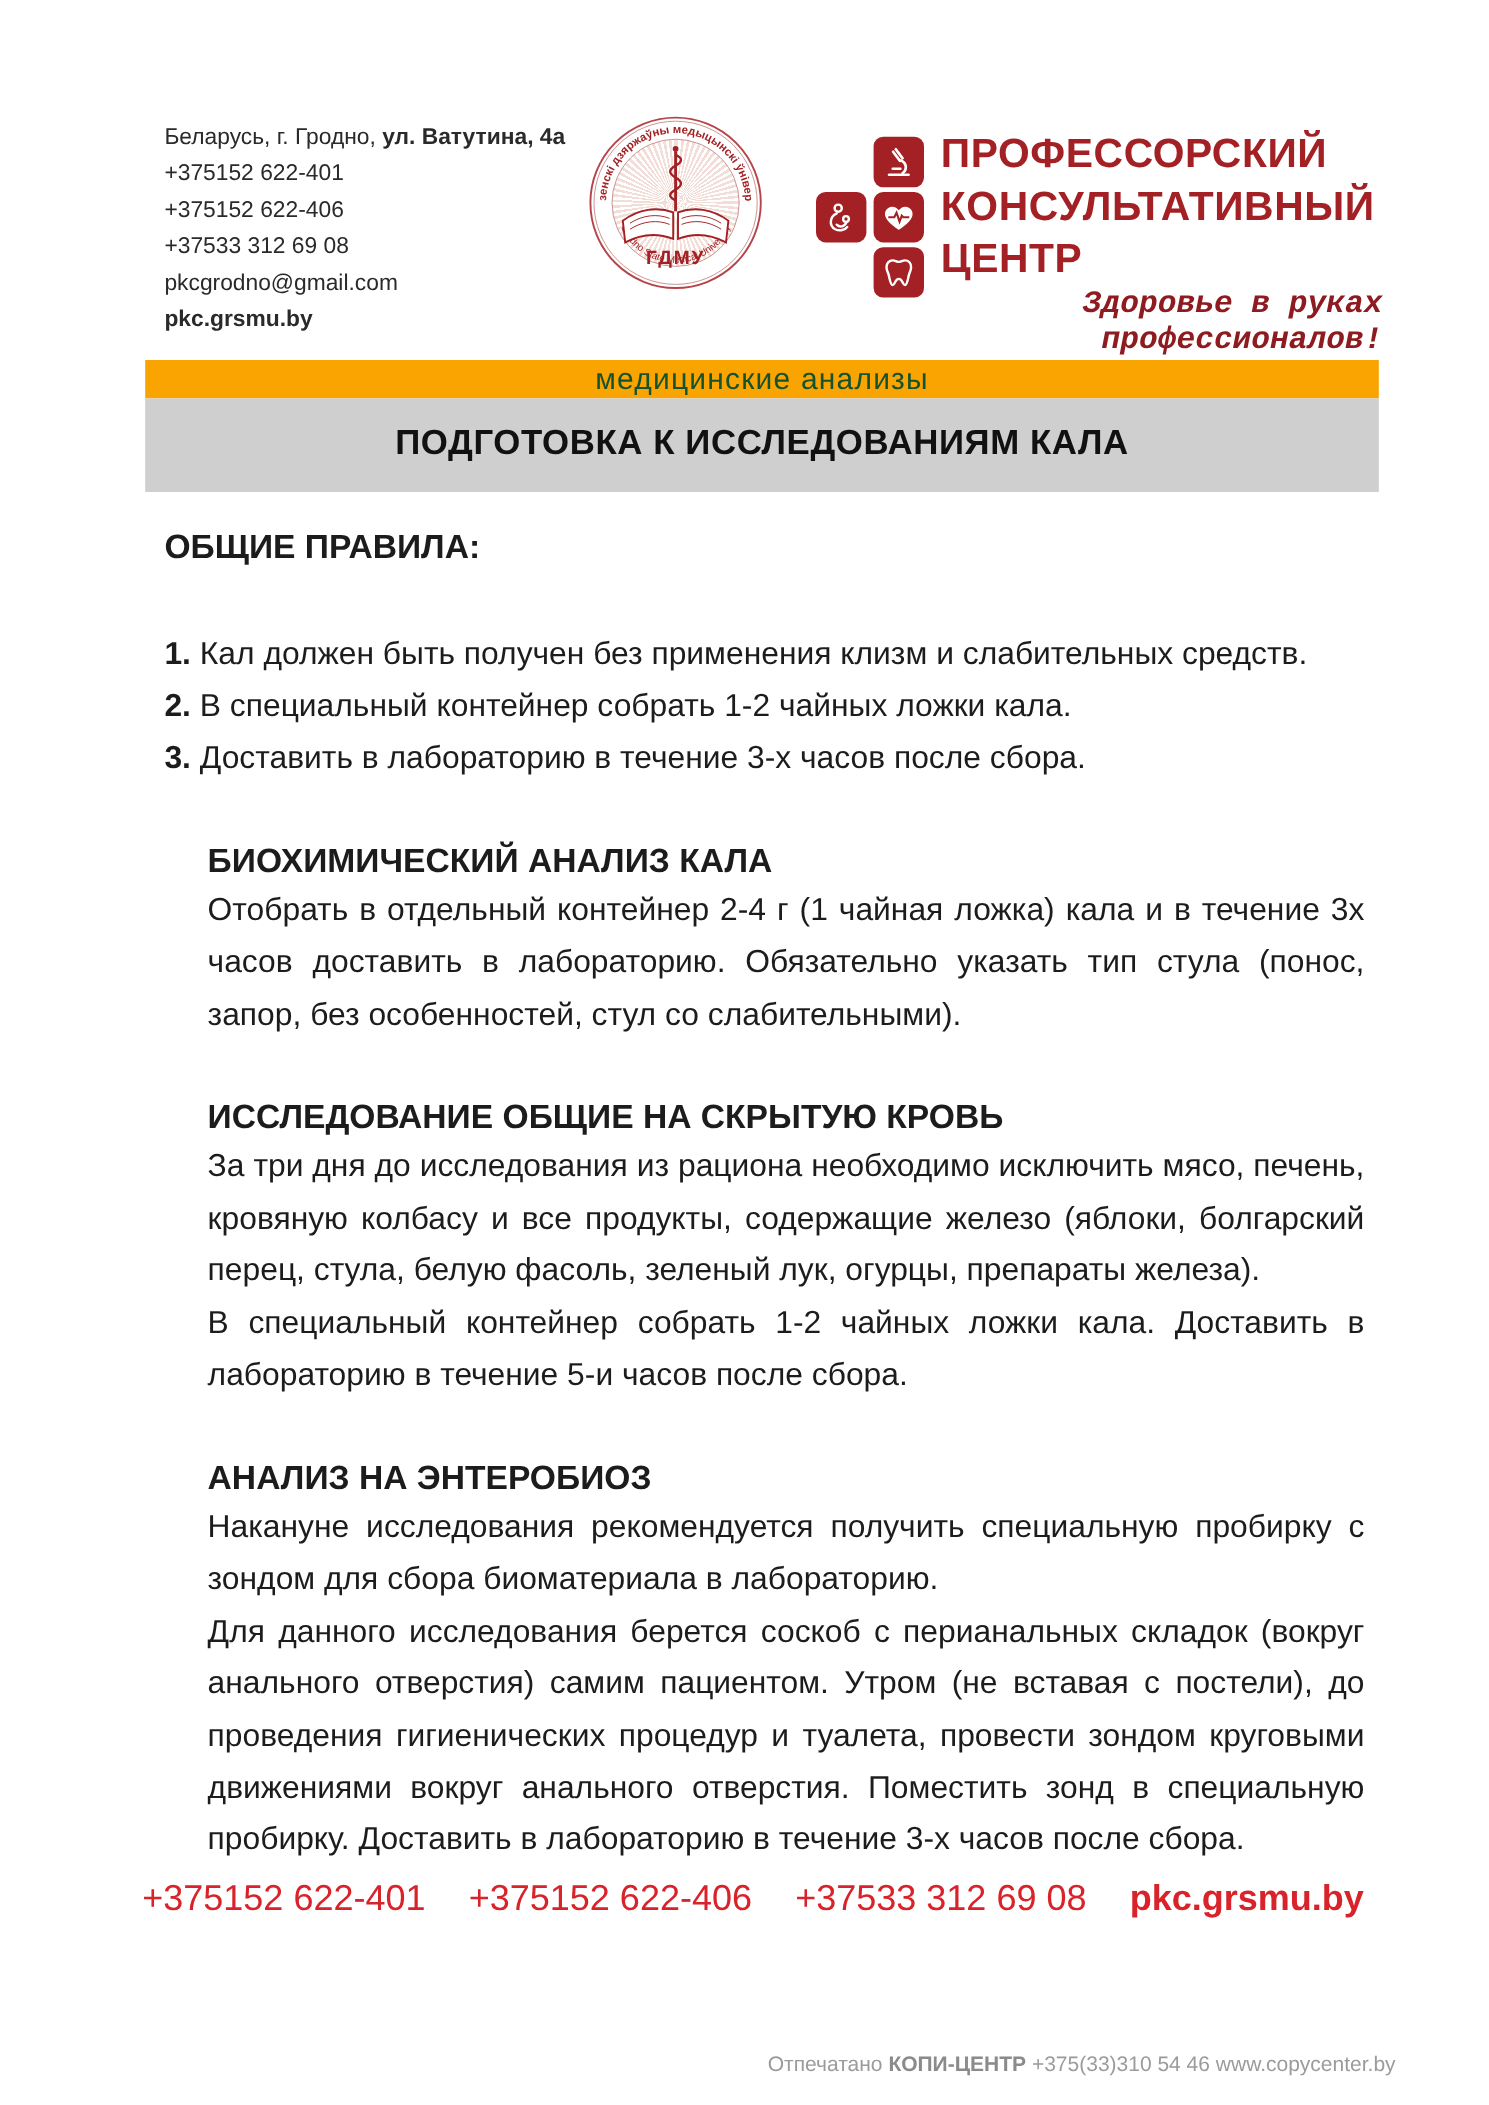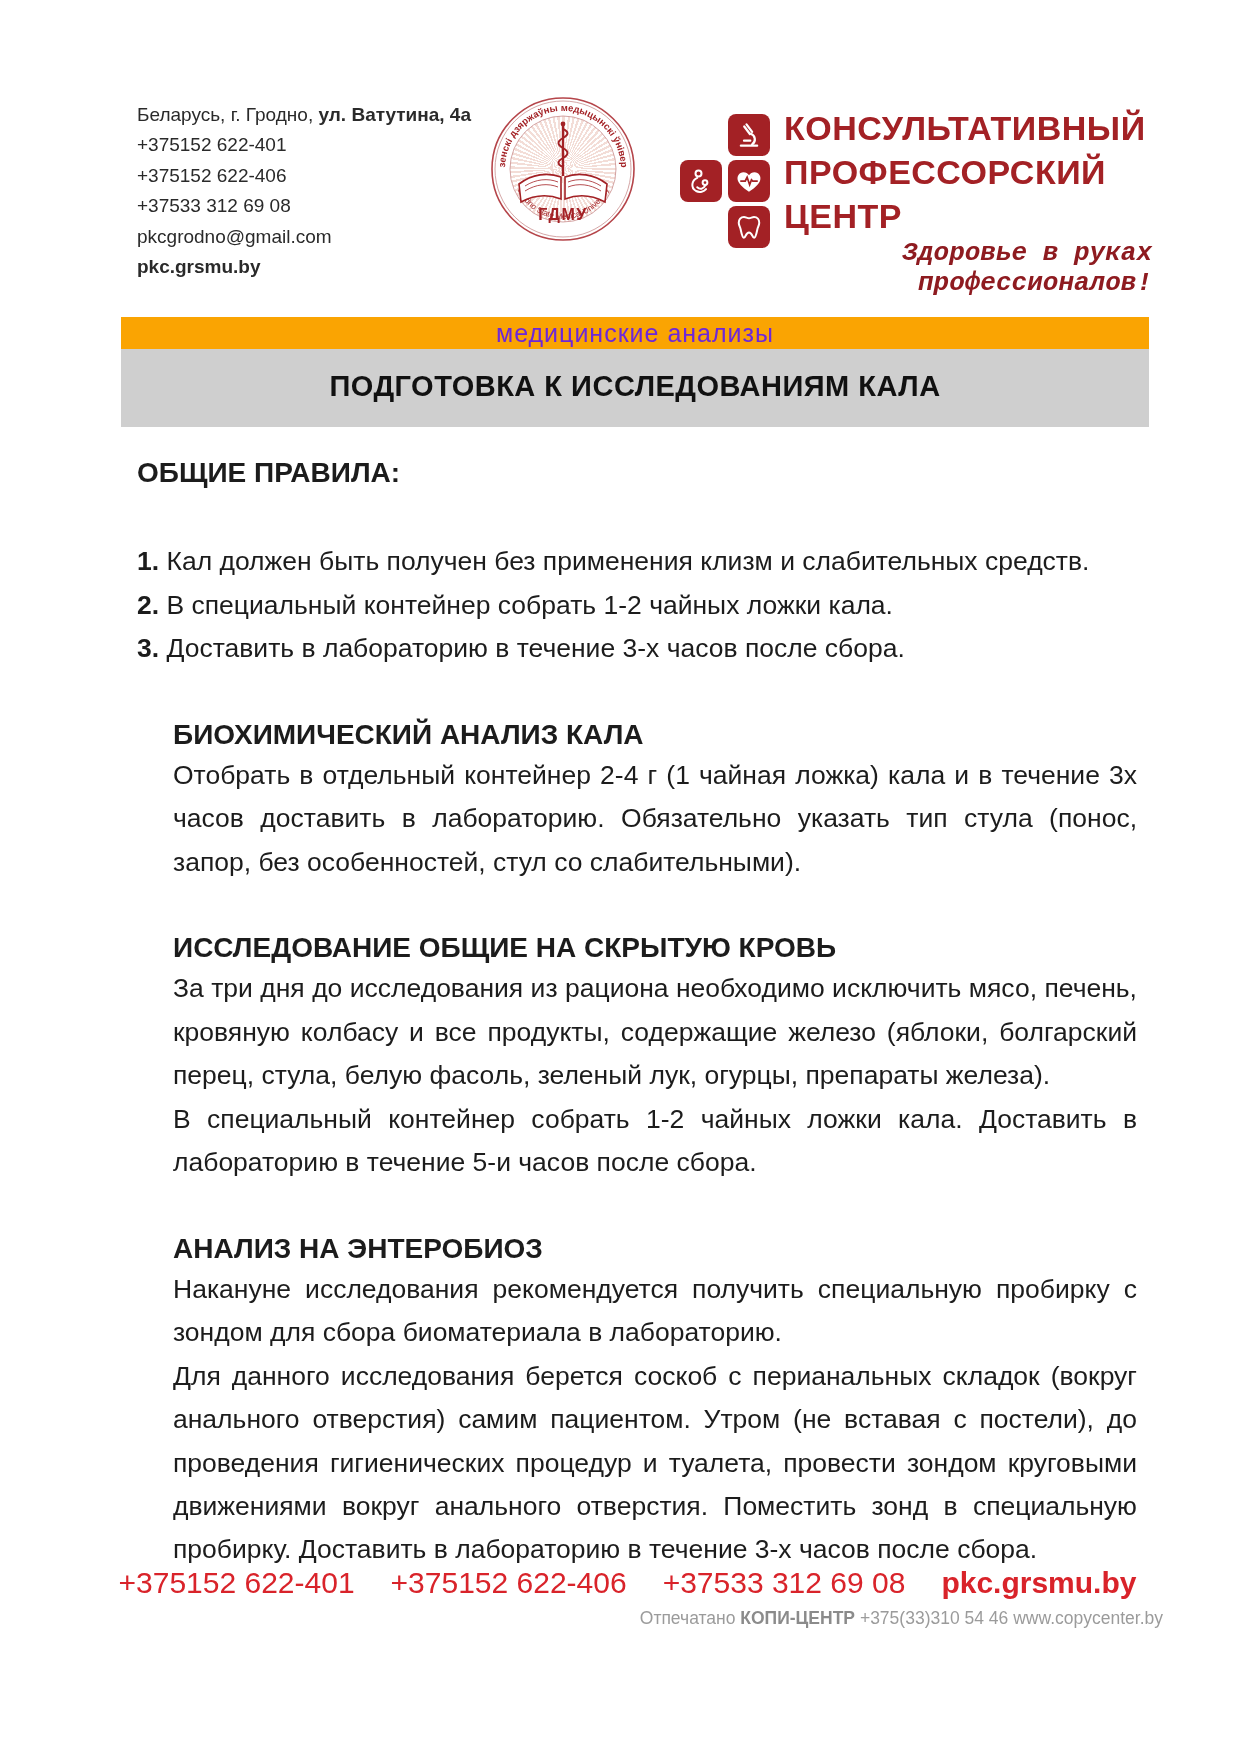--- a/index.html
+++ b/index.html
@@ -23,40 +23,40 @@
   .tile-mother{left:36px;top:64px;}
   .tile-heart{left:84px;top:64px;}
   .tile-tooth{left:84px;top:110px;}
   .brand-title{position:absolute;left:140px;top:10px;font-weight:bold;font-size:34px;
                line-height:44px;color:#a32125;letter-spacing:0.5px;white-space:nowrap;}
   .brand-tagline{position:absolute;right:0;top:142px;width:470px;text-align:right;
                  font-family:Liberation Mono, monospace;font-style:italic;font-weight:bold;
                  font-size:26px;color:#8e1b20;}
 
   
-  .banner-orange{margin:17px 106px 0 107px;height:32px;line-height:32px;background:#faa402;
-                 color:#6d28d9;text-align:center;font-size:25px;letter-spacing:1px;}
+  .banner-orange{margin:0 106px 0 107px;height:32px;line-height:32px;background:#faa402;
+                 color:#14532d;text-align:center;font-size:25px;letter-spacing:1px;}
   .banner-gray{margin:0 106px 0 107px;background:#cfcfcf;text-align:center;
                padding:21px 0 24px;}
   .banner-gray .doc-title{font-weight:bold;font-size:29px;color:#111;letter-spacing:0.5px;}
 
   
   .content{margin:26px 118px 0 123px;font-size:26.5px;}
   .content p{margin:0;text-align:justify;line-height:1.64;}
   .sec-heading{font-weight:bold;font-size:28px;margin:0;line-height:1.4;}
   .rules{margin-top:48px;}
   .section{margin-top:44px;margin-left:36px;}
   .rule-num{font-weight:bold;}
   .para-gap{margin-top:0;}
 
   
   .footer-phones{position:absolute;left:0;top:1566px;width:100%;display:flex;
                  justify-content:center;gap:36px;color:#d9232a;font-size:30px;white-space:nowrap;}
   .footer-phones .site{font-weight:bold;}
-  .print-credit{position:absolute;right:92px;top:1608px;font-size:17.5px;color:#9b9b9b;white-space:nowrap;text-align:center;}
+  .print-credit{position:absolute;right:92px;top:1710px;font-size:17.5px;color:#9b9b9b;white-space:nowrap;text-align:center;}
   .print-credit .pc-bold{font-weight:bold;color:#8b8b8b;}
 </style>
 </head>
 <body>
 
 <div class="page">
 
   <header class="header">
 
     <div class="contact">
@@ -122,22 +122,22 @@
           <path d="M12 20.5 s-7-4.3-8.8-8.6 C1.8 8.4 4.2 5 7.6 5 c1.9 0 3.4 1 4.4 2.4 C13 6 14.5 5 16.4 5 c3.4 0 5.8 3.4 4.4 6.9 C19 16.2 12 20.5 12 20.5 z" fill="#ffffff"></path>
           <polyline points="5,12 9,12 10.5,9 12.5,15 14,11 15,12 19,12" fill="none" stroke="#a32125" stroke-width="1.4"></polyline>
         </svg>
       </div>
       <div class="tile tile-tooth">
         <svg width="30" height="30" viewBox="0 0 24 24" fill="none" stroke="#ffffff" stroke-width="1.6" stroke-linejoin="round">
           <path d="M8 4 c-2.6 0-4.2 2-4.2 4.6 0 2 1 3.2 1.5 5.2 S6.4 20.5 7.9 20.5 c1.6 0 1.5-4.2 4.1-4.2 s2.5 4.2 4.1 4.2 c1.5 0 2.1-4.7 2.6-6.7 s1.5-3.2 1.5-5.2 C20.2 6 18.6 4 16 4 c-1.5 0-2.5 1-4 1 S9.5 4 8 4 z"></path>
         </svg>
       </div>
       <div class="brand-title">
+        <div>ПРОФЕССОРСКИЙ</div>
         <div>КОНСУЛЬТАТИВНЫЙ</div>
-        <div>ПРОФЕССОРСКИЙ</div>
         <div>ЦЕНТР</div>
       </div>
       <div class="brand-tagline">Здоровье в руках профессионалов!</div>
     </div>
   </header>
 
   <div class="banner-orange">медицинские анализы</div>
   <div class="banner-gray">
     <div class="doc-title">ПОДГОТОВКА К ИССЛЕДОВАНИЯМ КАЛА</div>
   </div>

